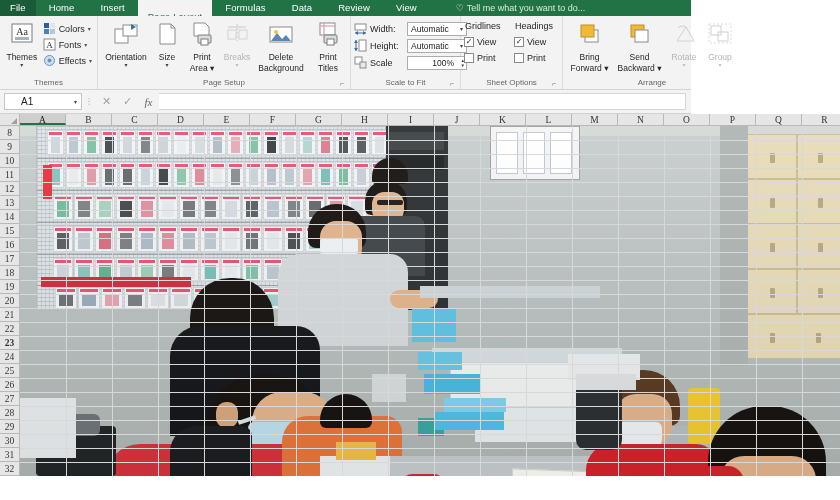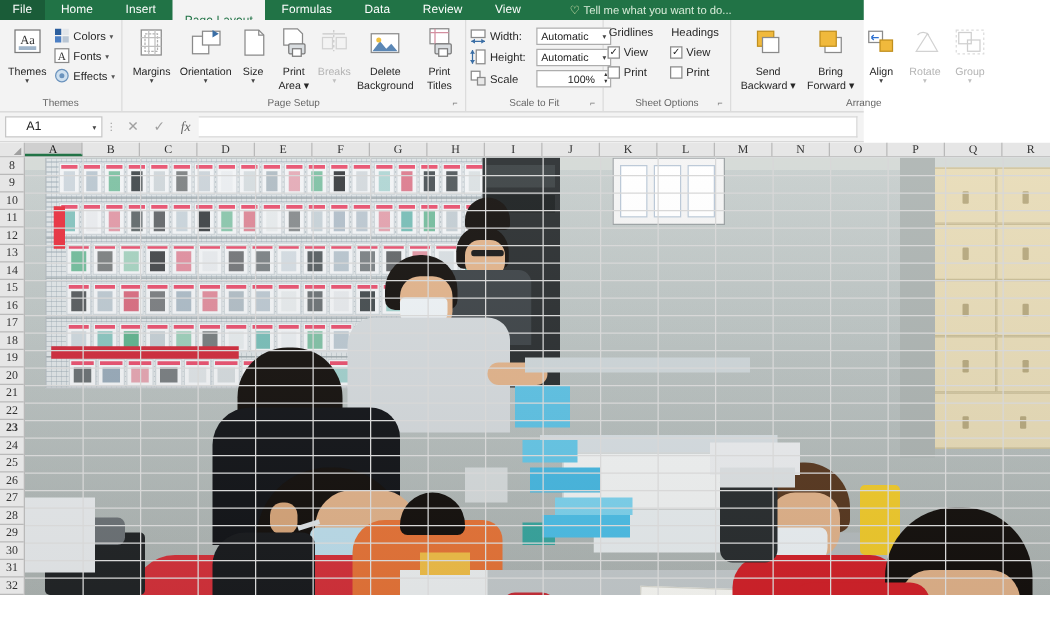--- a/index.html
+++ b/index.html
@@ -314,34 +314,20 @@
             <span>Effects</span>
             <span class="caret">▾</span>
           </div>
         </div>
       </div>
       <div class="group-title">Themes</div>
     </div>
 
     <div class="group" style="width:275px">
       <div class="group-body">
-        <div class="bigbtn">
-          <span class="ic">
-            <svg width="30" height="30" viewBox="0 0 30 30">
-              <rect x="7" y="3" width="16" height="20" fill="#fff" stroke="#8a8a8a"></rect>
-              <rect x="10" y="6" width="10" height="14" fill="none" stroke="#b0b0b0" stroke-dasharray="2 1"></rect>
-              <line x1="7" y1="9" x2="23" y2="9" stroke="#c0c0c0"></line>
-                <line x1="7" y1="16" x2="23" y2="16" stroke="#c0c0c0"></line>
-              <line x1="13" y1="3" x2="13" y2="23" stroke="#c0c0c0"></line>
-                <line x1="18" y1="3" x2="18" y2="23" stroke="#c0c0c0"></line>
-            </svg>
-          </span>
-          <span class="lbl">Margins</span>
-          <span class="caret">▾</span>
-        </div>
 
         <div class="bigbtn" style="width:50px">
           <span class="ic">
             <svg width="30" height="30" viewBox="0 0 30 30">
               <rect x="4" y="8" width="13" height="14" fill="#fff" stroke="#8a8a8a"></rect>
               <rect x="12" y="4" width="14" height="11" fill="#fff" stroke="#8a8a8a"></rect>
               <path d="M20 3 l5 3 -5 3z" fill="#3a6ea5"></path>
             </svg>
           </span>
           <span class="lbl">Orientation</span>
@@ -491,50 +477,39 @@
             </div>
           </div>
         </div>
       </div>
       <div class="group-title">Sheet Options</div>
       <span class="launcher">⌐</span>
     </div>
 
     <div class="group" style="width:255px; border-right:none;">
       <div class="group-body">
+        <div class="bigbtn" style="width:47px">
+          <span class="ic">
+            <svg width="30" height="30" viewBox="0 0 30 30">
+              <rect x="10" y="9" width="13" height="12" fill="#fff" stroke="#8a8a8a"></rect>
+              <rect x="6" y="4" width="13" height="12" fill="#f0b93c" stroke="#c08f1e"></rect>
+            </svg>
+          </span>
+          <span class="lbl">Bring</span>
+          <span class="lbl lbl2">Forward ▾</span>
+        </div>
         <div class="bigbtn" style="width:53px">
           <span class="ic">
             <svg width="30" height="30" viewBox="0 0 30 30">
               <rect x="6" y="4" width="13" height="12" fill="#f0b93c" stroke="#c08f1e"></rect>
               <rect x="10" y="9" width="13" height="12" fill="#fff" stroke="#8a8a8a"></rect>
             </svg>
           </span>
           <span class="lbl">Send</span>
           <span class="lbl lbl2">Backward ▾</span>
-        </div>
-        <div class="bigbtn" style="width:47px">
-          <span class="ic">
-            <svg width="30" height="30" viewBox="0 0 30 30">
-              <rect x="10" y="9" width="13" height="12" fill="#fff" stroke="#8a8a8a"></rect>
-              <rect x="6" y="4" width="13" height="12" fill="#f0b93c" stroke="#c08f1e"></rect>
-            </svg>
-          </span>
-          <span class="lbl">Bring</span>
-          <span class="lbl lbl2">Forward ▾</span>
-        </div>
-        <div class="bigbtn" style="width:34px">
-          <span class="ic">
-            <svg width="30" height="30" viewBox="0 0 30 30">
-              <rect x="5" y="4" width="11" height="9" fill="#fff" stroke="#8a8a8a"></rect>
-              <rect x="14" y="11" width="10" height="9" fill="#f0b93c" stroke="#c08f1e"></rect>
-              <path d="M7 9 h6 M7 9 l2-2 M7 9 l2 2" stroke="#2c6fd0" fill="none"></path>
-            </svg>
-          </span>
-          <span class="lbl">Align</span>
-          <span class="caret">▾</span>
         </div>
         <div class="bigbtn dim" style="width:36px">
           <span class="ic">
             <svg width="30" height="30" viewBox="0 0 30 30">
               <path d="M8 20 l9-14 8 14z" fill="none" stroke="#d2d2d2"></path>
               <path d="M9 7 a6 6 0 0 1 9 0" fill="none" stroke="#cfcfcf"></path>
             </svg>
           </span>
           <span class="lbl">Rotate</span>
           <span class="caret">▾</span>

